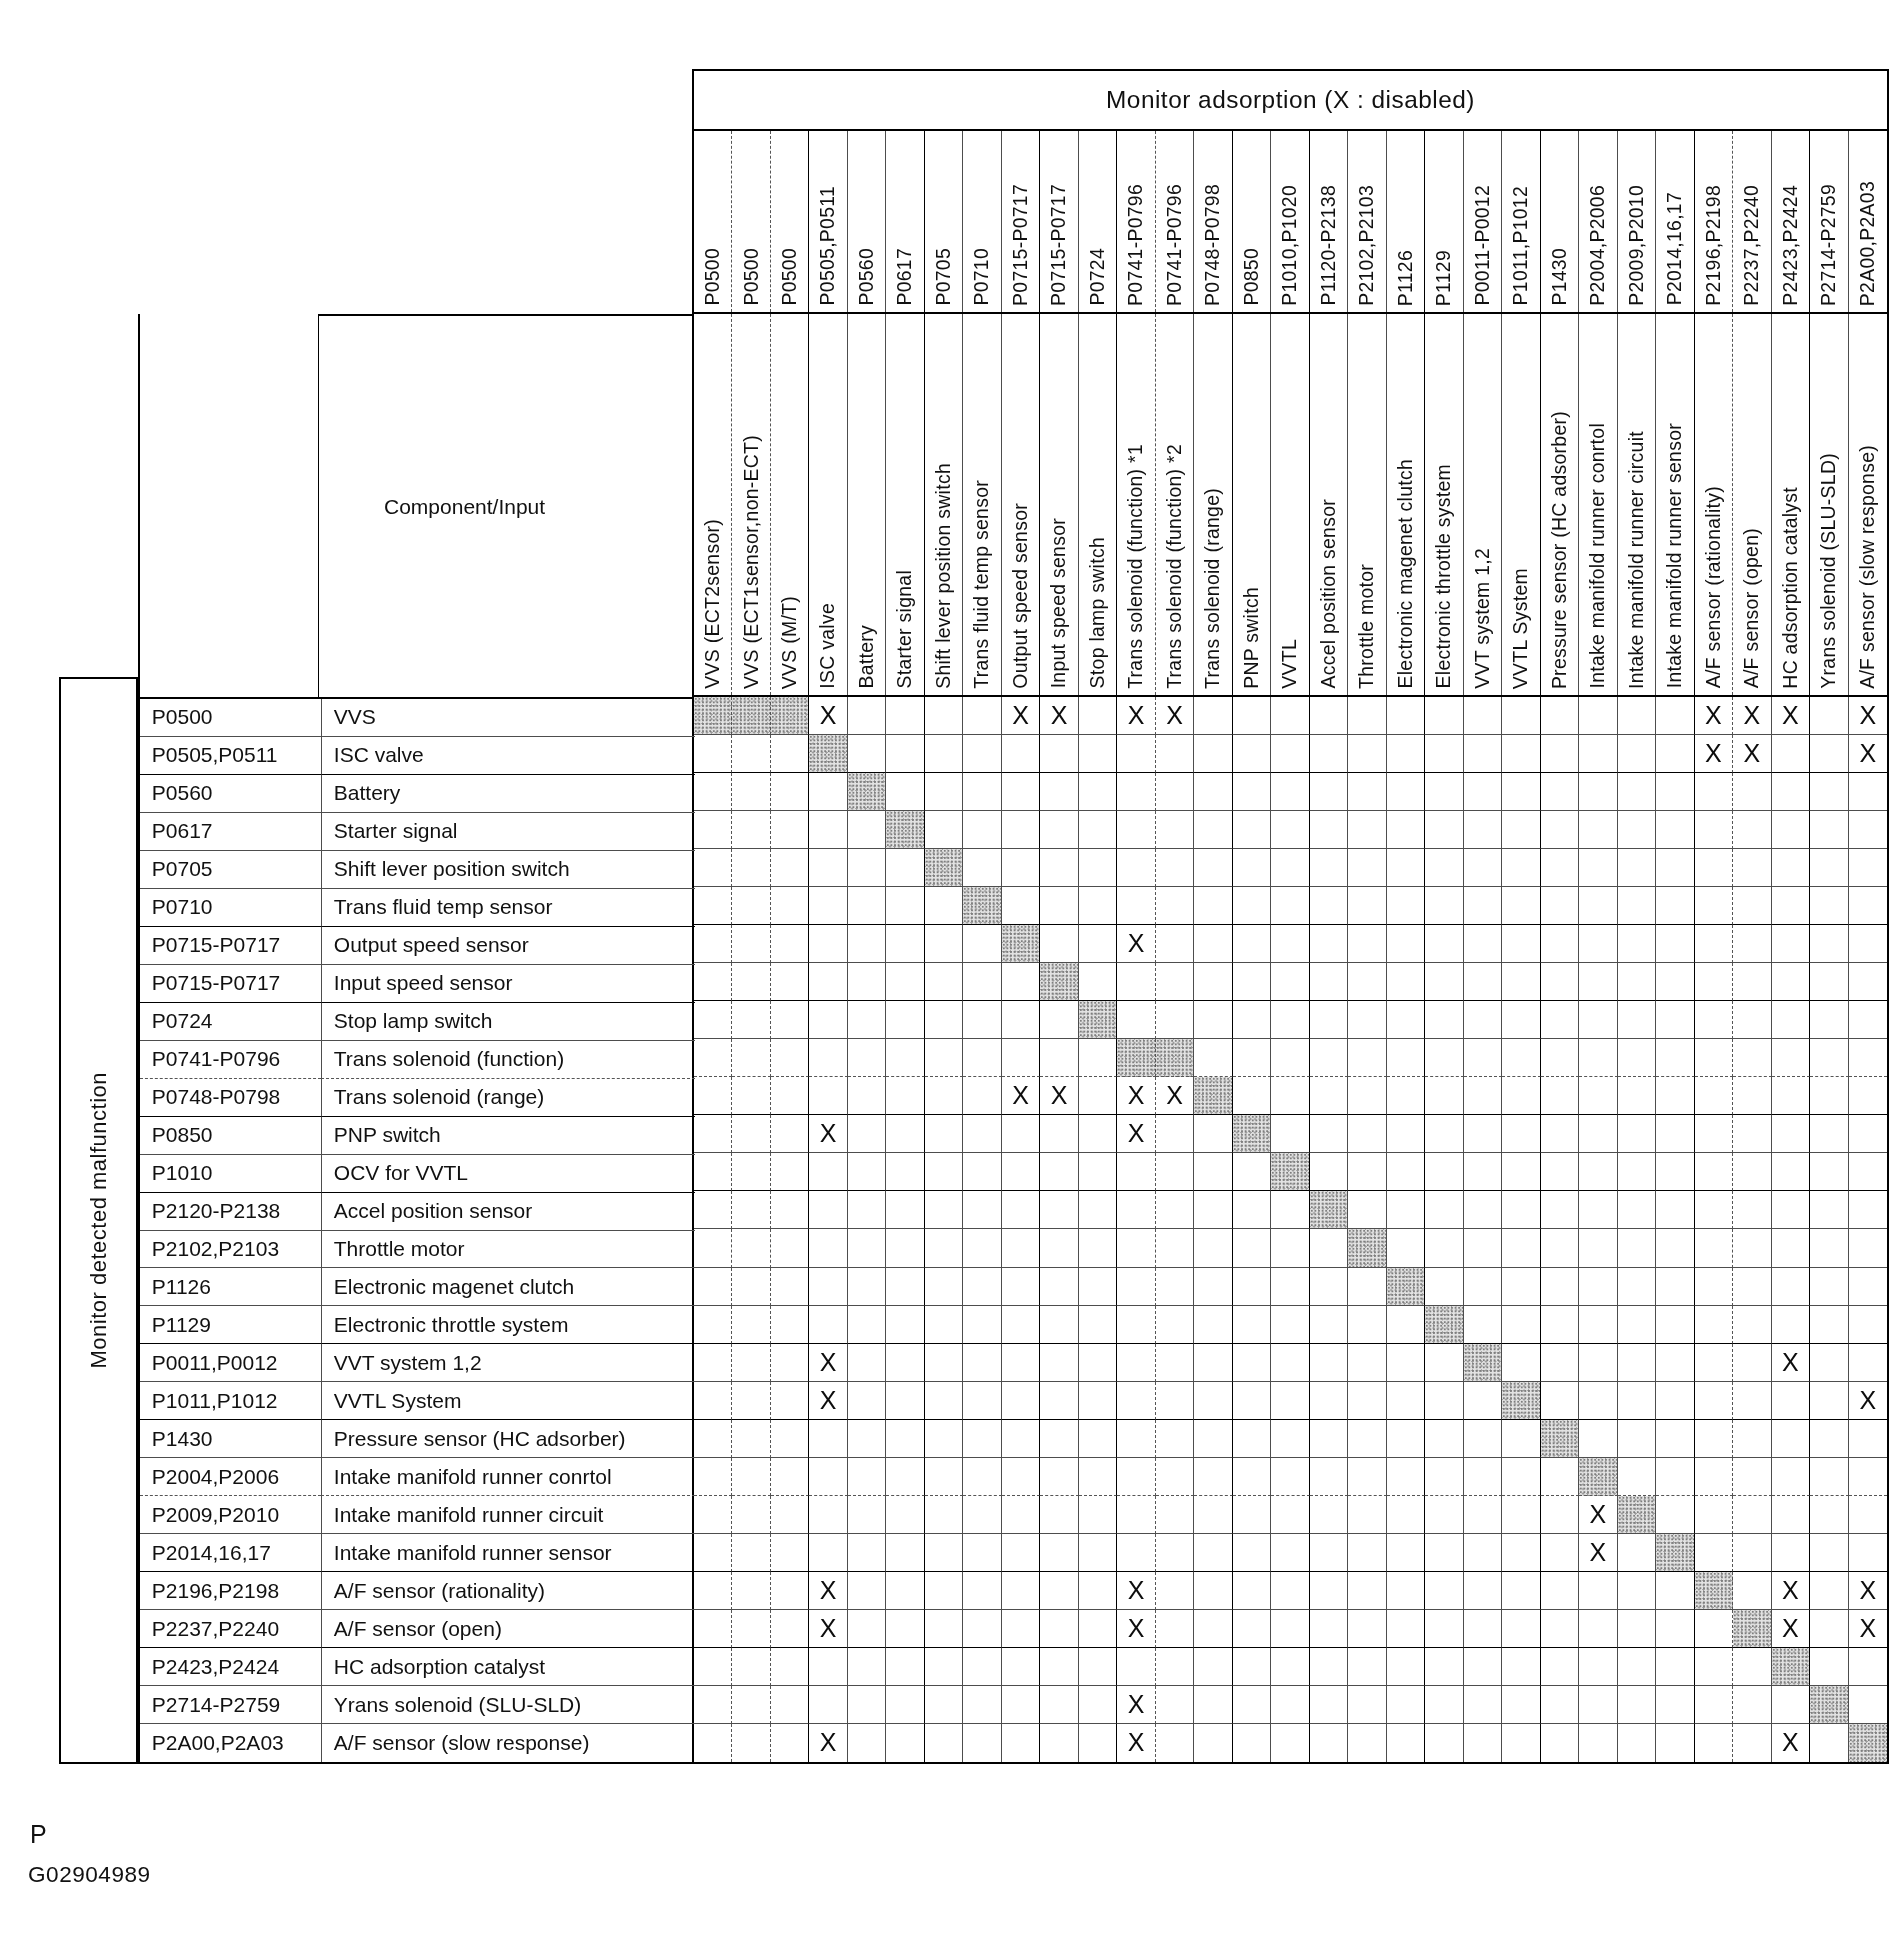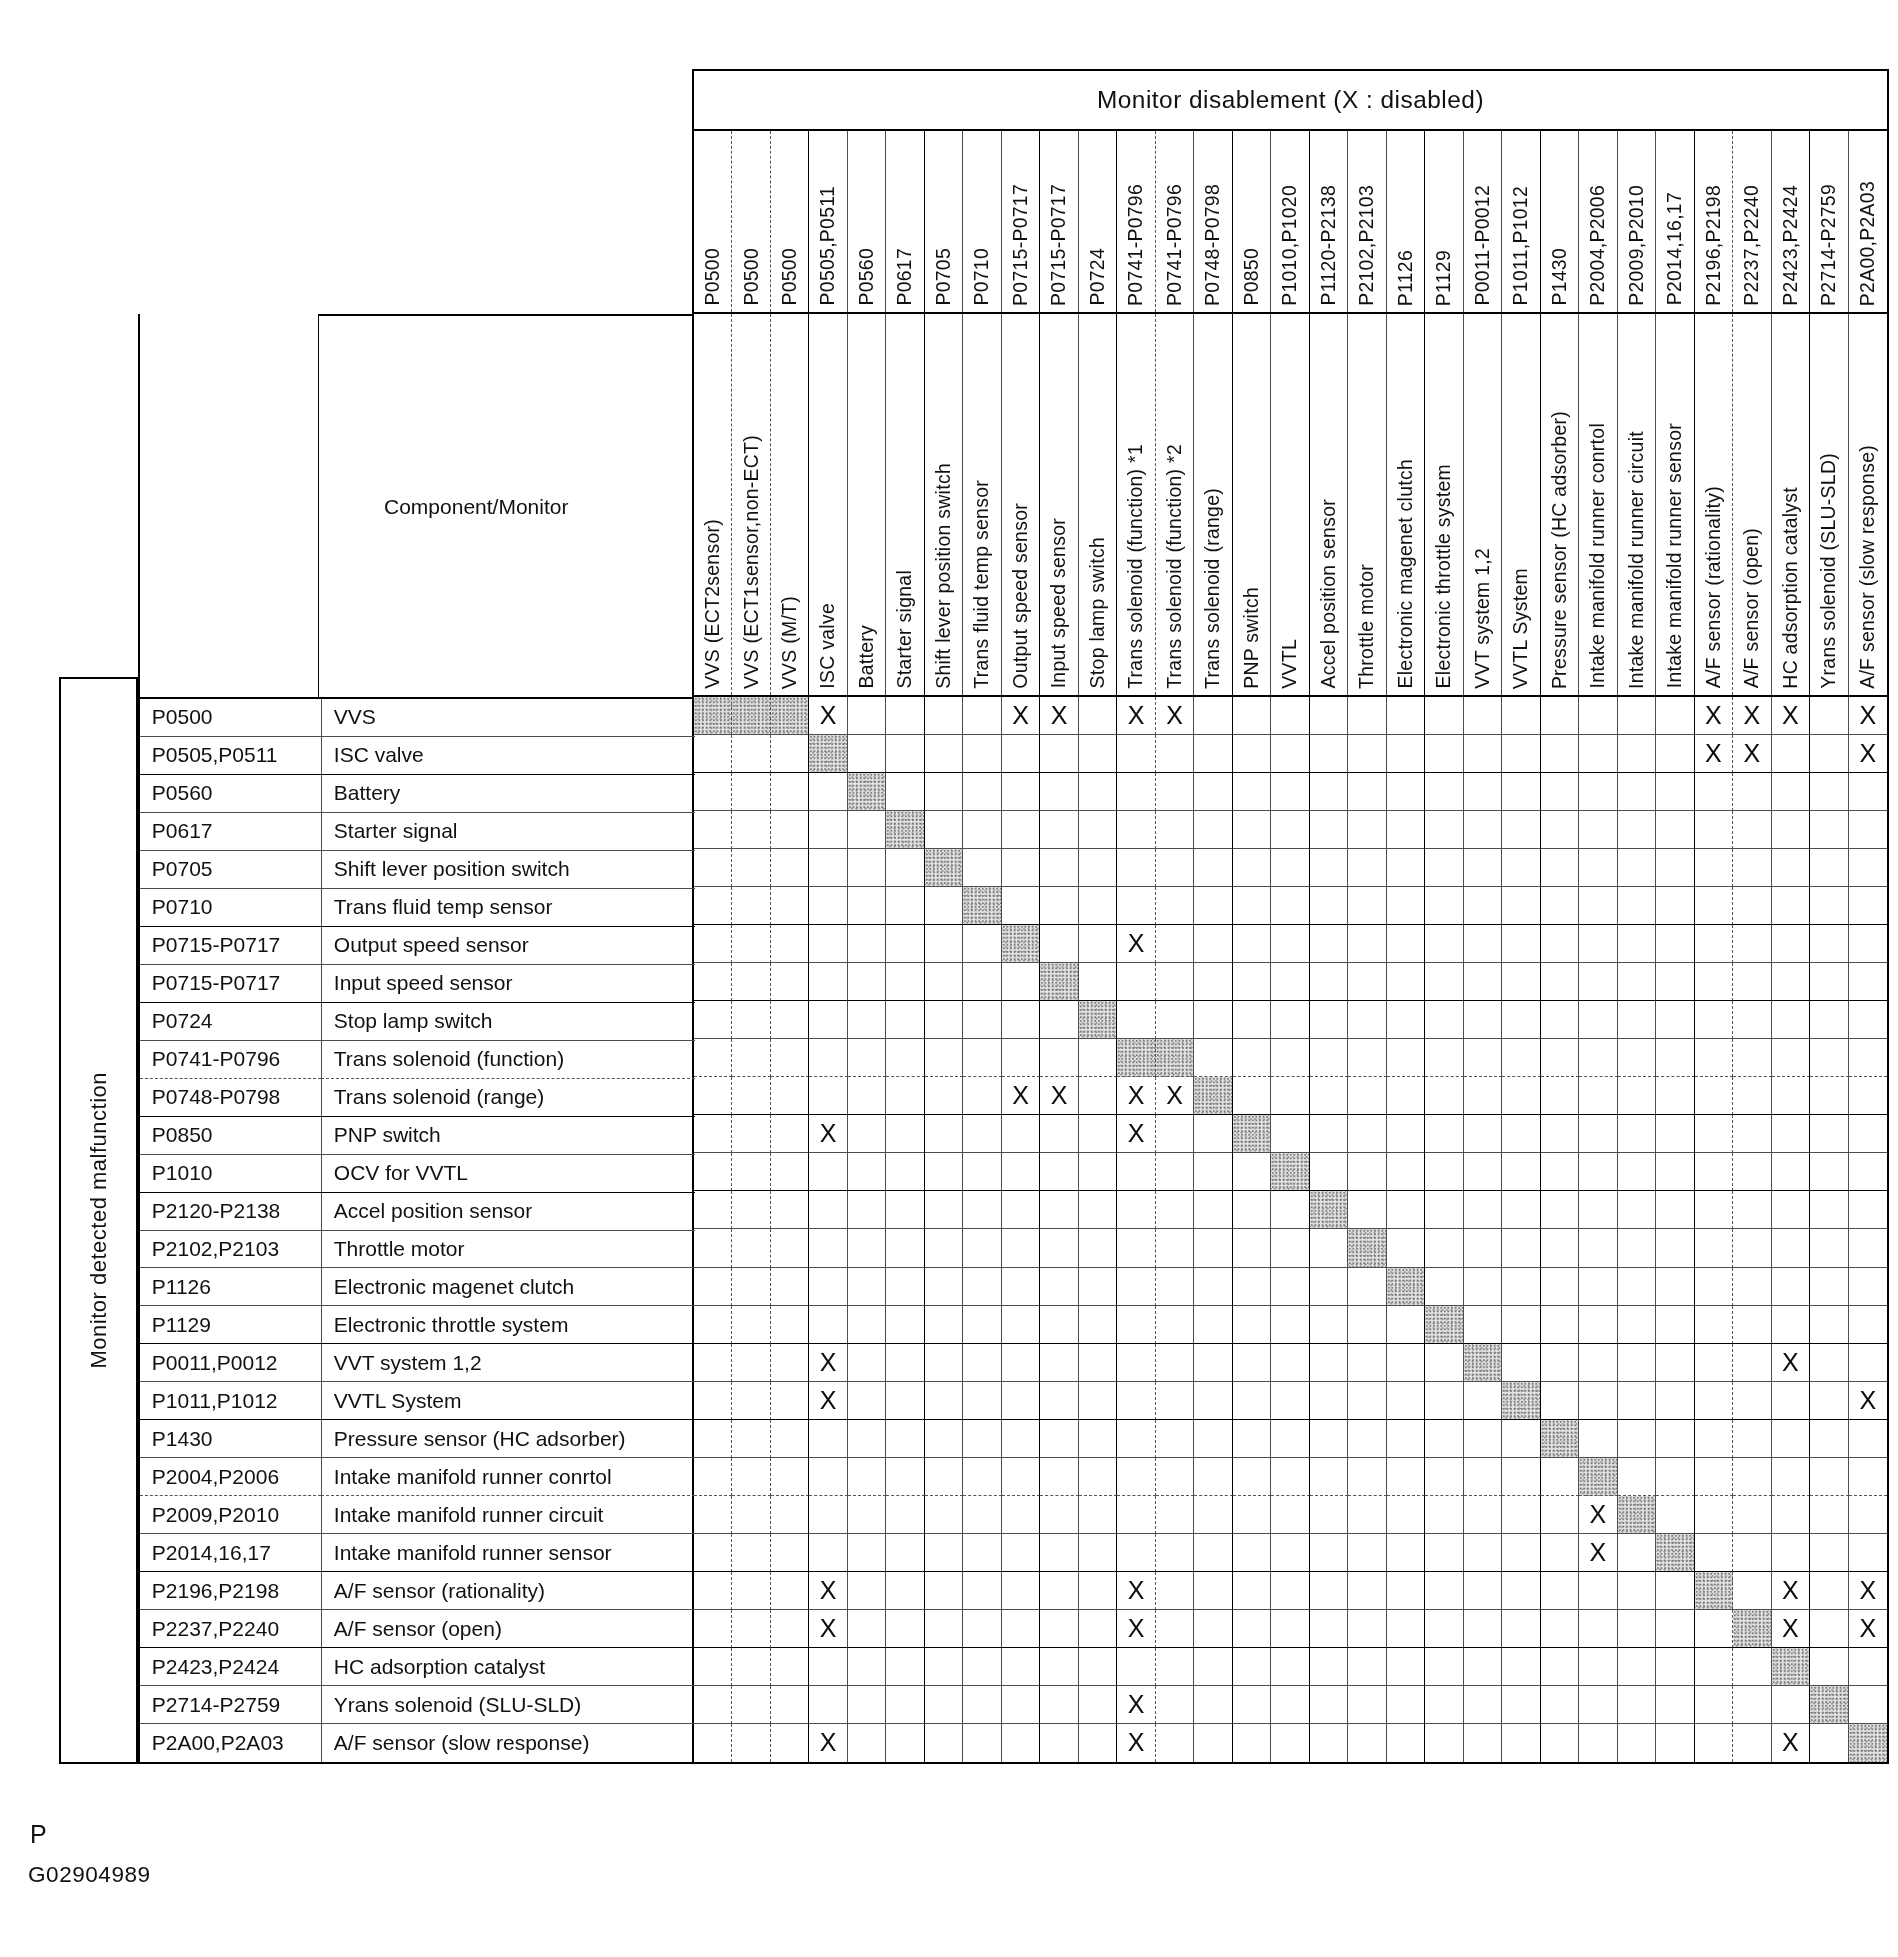--- a/index.html
+++ b/index.html
@@ -88,21 +88,21 @@
   
   .footerP  { position:absolute; left:30px; top:1820px; font-size:25px; }
   .footerId { position:absolute; left:28px; top:1862px; font-size:22.6px; letter-spacing:0.5px; }
 </style>
 </head>
 <body>
 
 <div class="page">
 
   <div class="banner">
-    <span>Monitor disablement (X : disabled)</span>
+    <span>Monitor adsorption (X : disabled)</span>
   </div>
 
   <div id="dtcBand" class="band">
       <div class="vcell" style="border-right: 0.9px dashed rgb(85, 85, 85);">
         <span>P0500</span>
       </div>
       <div class="vcell" style="border-right: 0.9px dashed rgb(85, 85, 85);">
         <span>P0500</span>
       </div>
       <div class="vcell" style="border-right: 1.8px solid rgb(0, 0, 0);">
@@ -1153,21 +1153,21 @@
       <div class="cell" style="border-right: 0.9px solid rgb(77, 77, 77); border-bottom: none;"></div>
       <div class="cell" style="border-right: 1.8px solid rgb(0, 0, 0); border-bottom: none;"></div>
       <div class="cell" style="border-right: 0.9px dashed rgb(85, 85, 85); border-bottom: none;"></div>
       <div class="cell" style="border-right: 0.9px solid rgb(77, 77, 77); border-bottom: none;"></div>
       <div class="cell" style="border-right: 1.8px solid rgb(0, 0, 0); border-bottom: none;">X</div>
       <div class="cell" style="border-right: 0.9px solid rgb(77, 77, 77); border-bottom: none;"></div>
       <div class="cell diag" style="border-right: none; border-bottom: none;"></div>
     </div>
 
   <div class="compHeadBox">
-    <span>Component/Monitor</span>
+    <span>Component/Input</span>
   </div>
   <div class="dtcColCont"></div>
 
   <div id="rowLabels">
       <div class="lbl" style="border-bottom: 0.9px solid rgb(77, 77, 77);">
         <span>P0500</span>
       </div>
       <div class="lbl comp" style="border-bottom: 0.9px solid rgb(77, 77, 77);">
         <span>VVS</span>
       </div>

